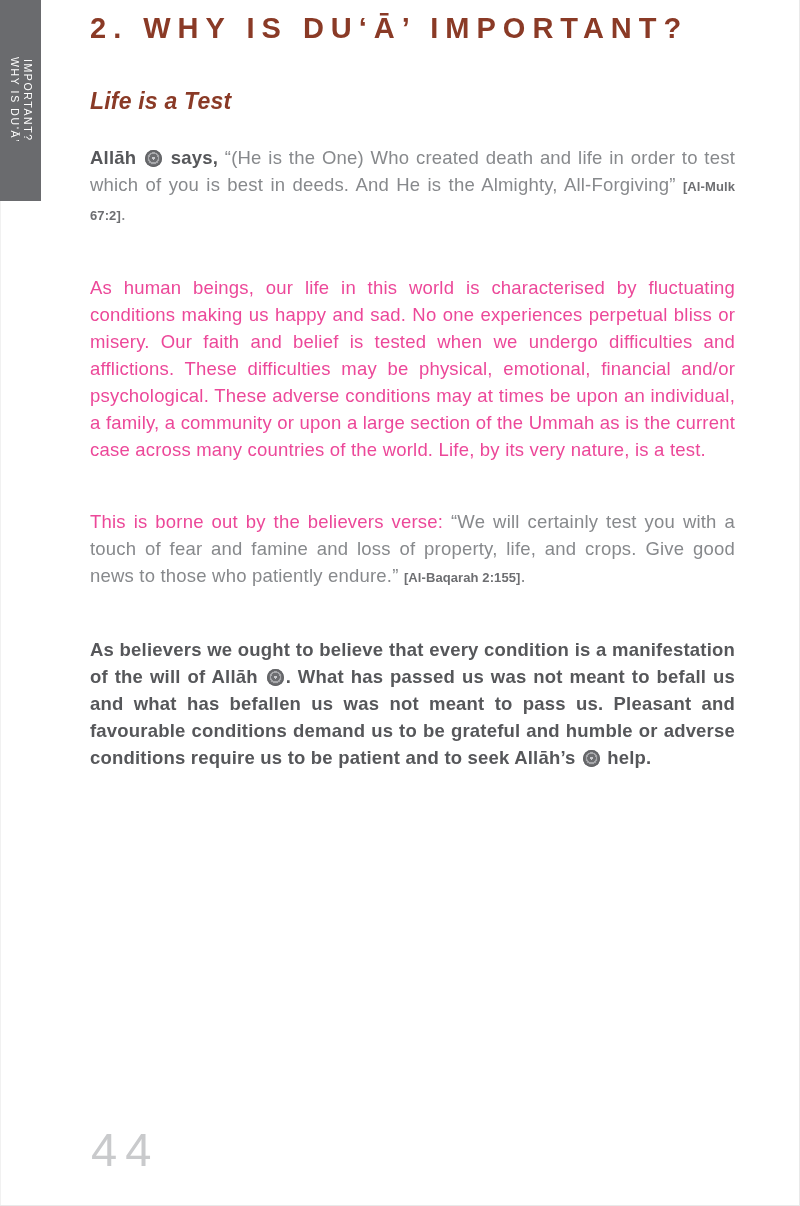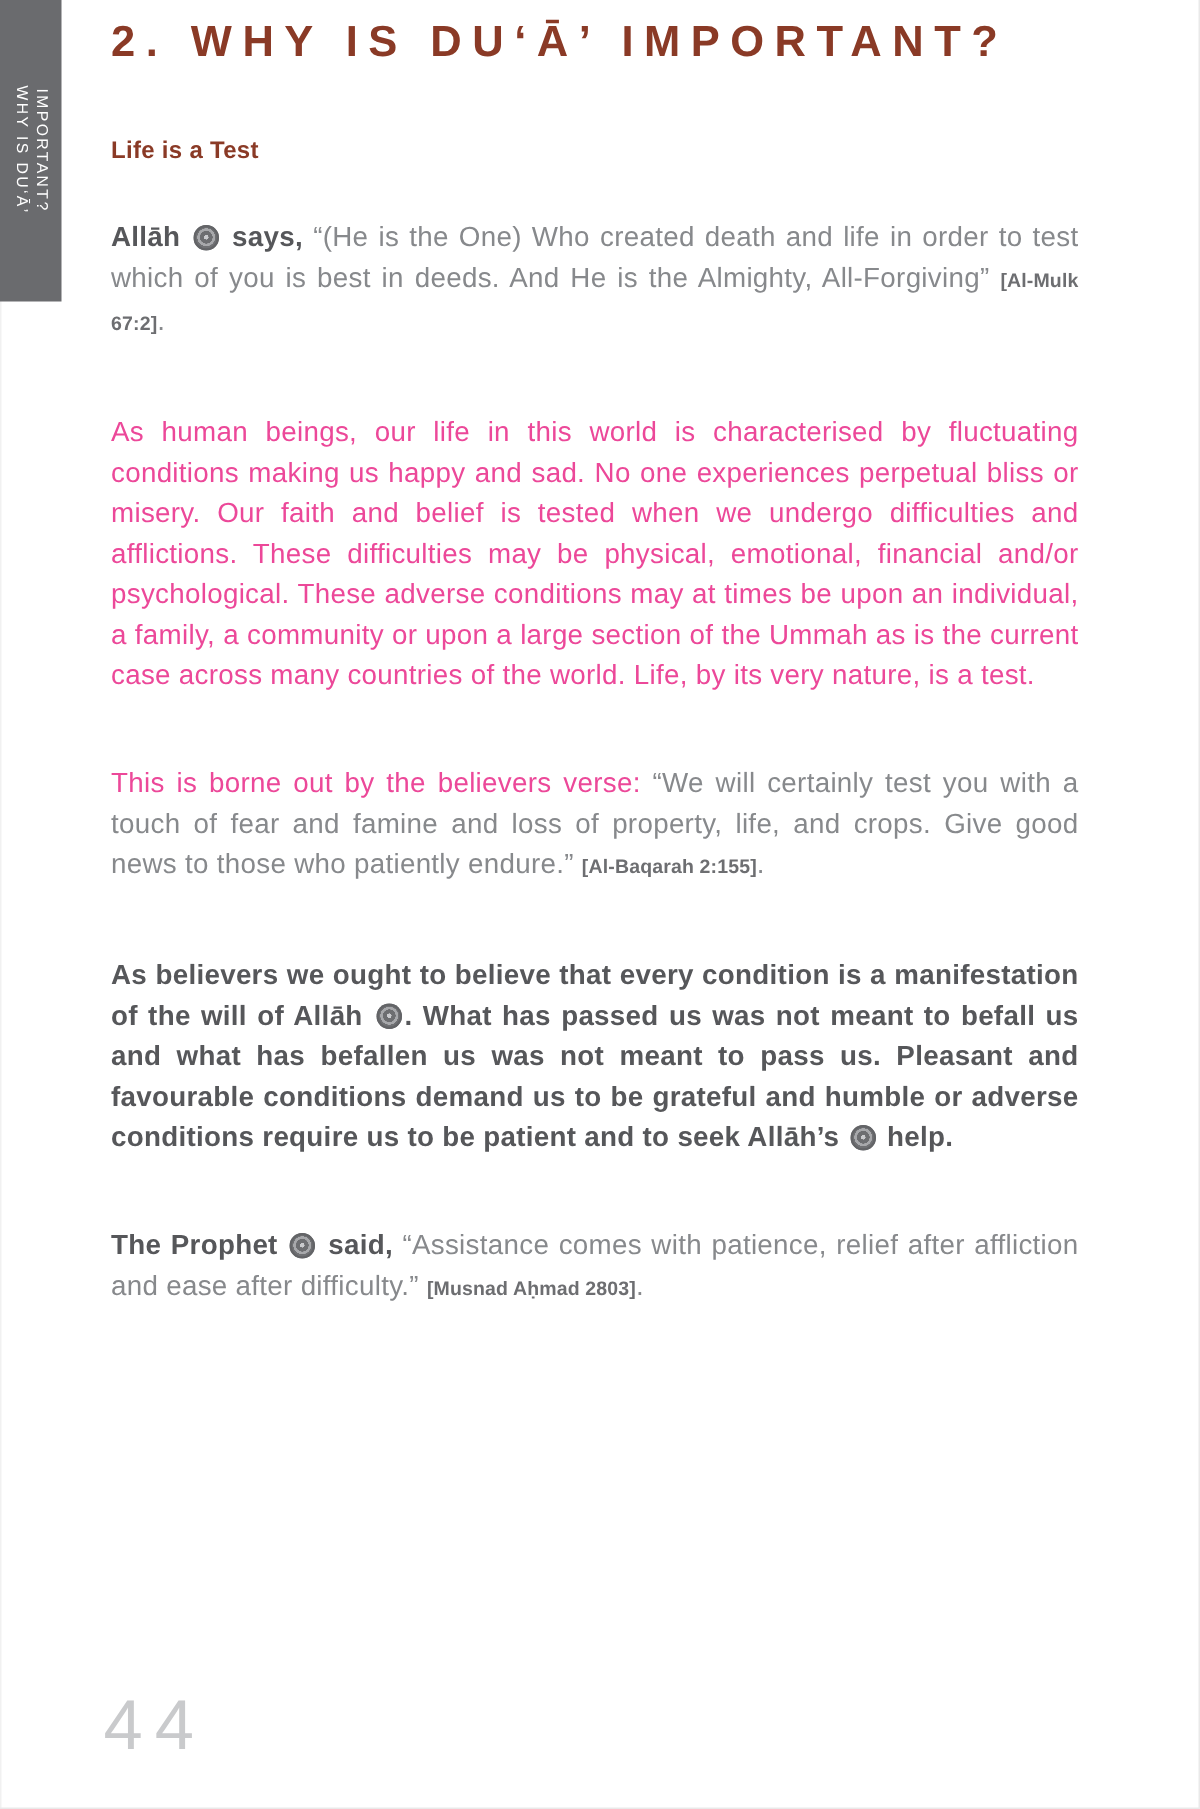--- a/index.html
+++ b/index.html
@@ -37,42 +37,43 @@
     color: #ffffff;
     font-size: 10.5px;
     letter-spacing: 1.6px;
     line-height: 13px;
     text-align: center;
     font-weight: 400;
   }
 
   .content {
     position: absolute;
-    left: 74px;
+    left: 90px;
     top: 10px;
     width: 645px;
   }
 
   .chapter-title {
     margin: 0;
     color: #8a3a26;
     font-size: 29px;
     line-height: 36px;
     font-weight: bold;
     letter-spacing: 7px;
     white-space: nowrap;
   }
 
   .section-heading {
     margin: 42px 0 0 0;
     color: #8a3a26;
-    font-size: 16px;
+    font-size: 23px;
     line-height: 26px;
     font-weight: bold;
     letter-spacing: 0.2px;
+    font-style: italic;
   }
 
   .para {
     margin: 45px 0 0 0;
     font-size: 18.5px;
     line-height: 27px;
     text-align: justify;
     letter-spacing: 0.2px;
   }
   .para:first-of-type { margin-top: 30px; }
@@ -95,21 +96,21 @@
         #c9cacd 0%, #c9cacd 12%,
         #6d6e71 13%, #6d6e71 34%,
         #a7a8ab 35%, #a7a8ab 48%,
         #707174 49%, #707174 72%,
         #909194 73%, #909194 100%);
     box-shadow: inset 0 0 0 1.5px #636467;
   }
 
   .page-number {
     position: absolute;
-    left: 69px;
+    left: 91px;
     top: 1124px;
     color: #c9cacc;
     font-size: 47px;
     line-height: 52px;
     letter-spacing: 8px;
     font-weight: 400;
   }
 </style>
 </head>
 <body>
@@ -124,19 +125,18 @@
   <div class="content">
     <h1 class="chapter-title">2. WHY IS DU‘Ā’ IMPORTANT?</h1>
 
     <h2 class="section-heading">Life is a Test</h2>
 
     <div id="paragraphs">
         <p class="para"><span class="seg-strong">Allāh </span><span class="honorific" title="jalla jalāluhu"></span><span class="seg-strong"> says, </span><span class="seg-quote">“(He is the One) Who created death and life in order to test which of you is best in deeds. And He is the Almighty, All-Forgiving” </span><span class="seg-cite">[Al-Mulk 67:2]</span><span class="seg-quote">.</span></p>
         <p class="para"><span class="seg-normal">As human beings, our life in this world is characterised by fluctuating conditions making us happy and sad. No one experiences perpetual bliss or misery. Our faith and belief is tested when we undergo difficulties and afflictions. These difficulties may be physical, emotional, financial and/or psychological. These adverse conditions may at times be upon an individual, a family, a community or upon a large section of the Ummah as is the current case across many countries of the world. Life, by its very nature, is a test.</span></p>
         <p class="para"><span class="seg-normal">This is borne out by the believers verse: </span><span class="seg-quote">“We will certainly test you with a touch of fear and famine and loss of property, life, and crops. Give good news to those who patiently endure.” </span><span class="seg-cite">[Al-Baqarah 2:155]</span><span class="seg-quote">.</span></p>
         <p class="para"><span class="seg-strong">As believers we ought to believe that every condition is a manifestation of the will of Allāh </span><span class="honorific" title="jalla jalāluhu"></span><span class="seg-strong">. What has passed us was not meant to befall us and what has befallen us was not meant to pass us. Pleasant and favourable conditions demand us to be grateful and humble or adverse conditions require us to be patient and to seek Allāh’s </span><span class="honorific" title="jalla jalāluhu"></span><span class="seg-strong"> help.</span></p>
-        <p class="para"><span class="seg-strong">The Prophet </span><span class="honorific" title="ṣallallāhu ‘alayhi wa sallam"></span><span class="seg-strong"> said, </span><span class="seg-quote">“Assistance comes with patience, relief after affliction and ease after difficulty.” </span><span class="seg-cite">[Musnad Aḥmad 2803]</span><span class="seg-quote">.</span></p>
       </div>
   </div>
 
   <div class="page-number">44</div>
 
 </div>
 
 </body></html>

